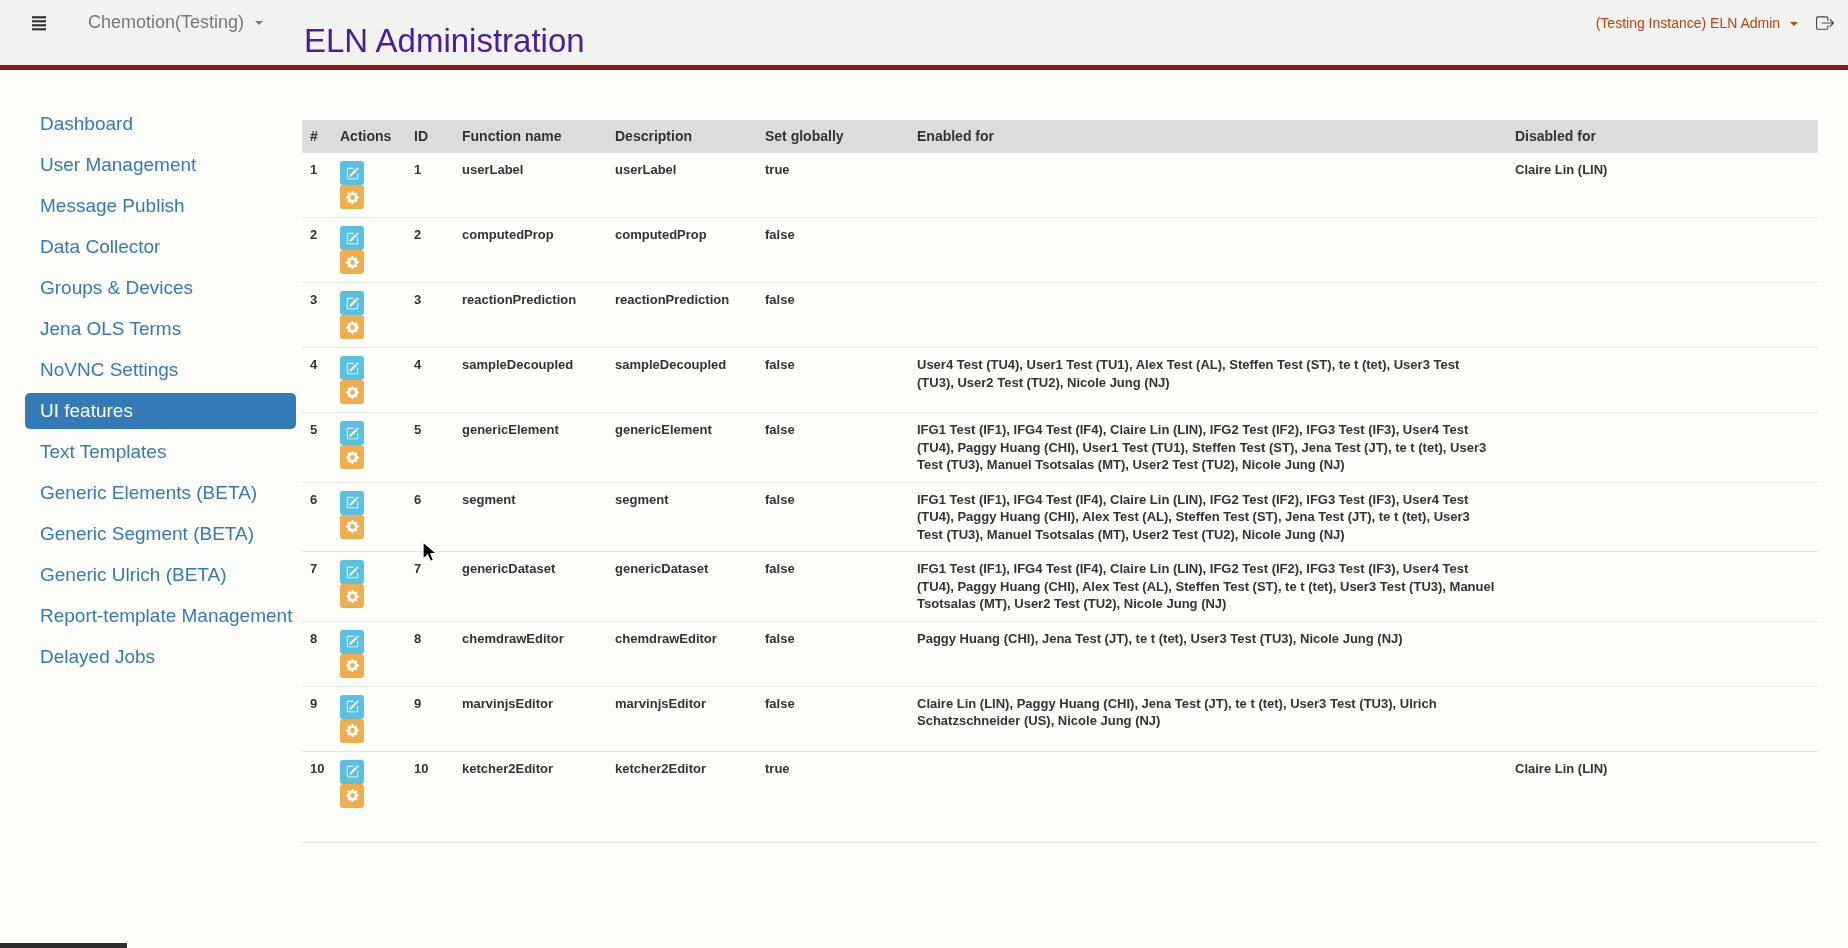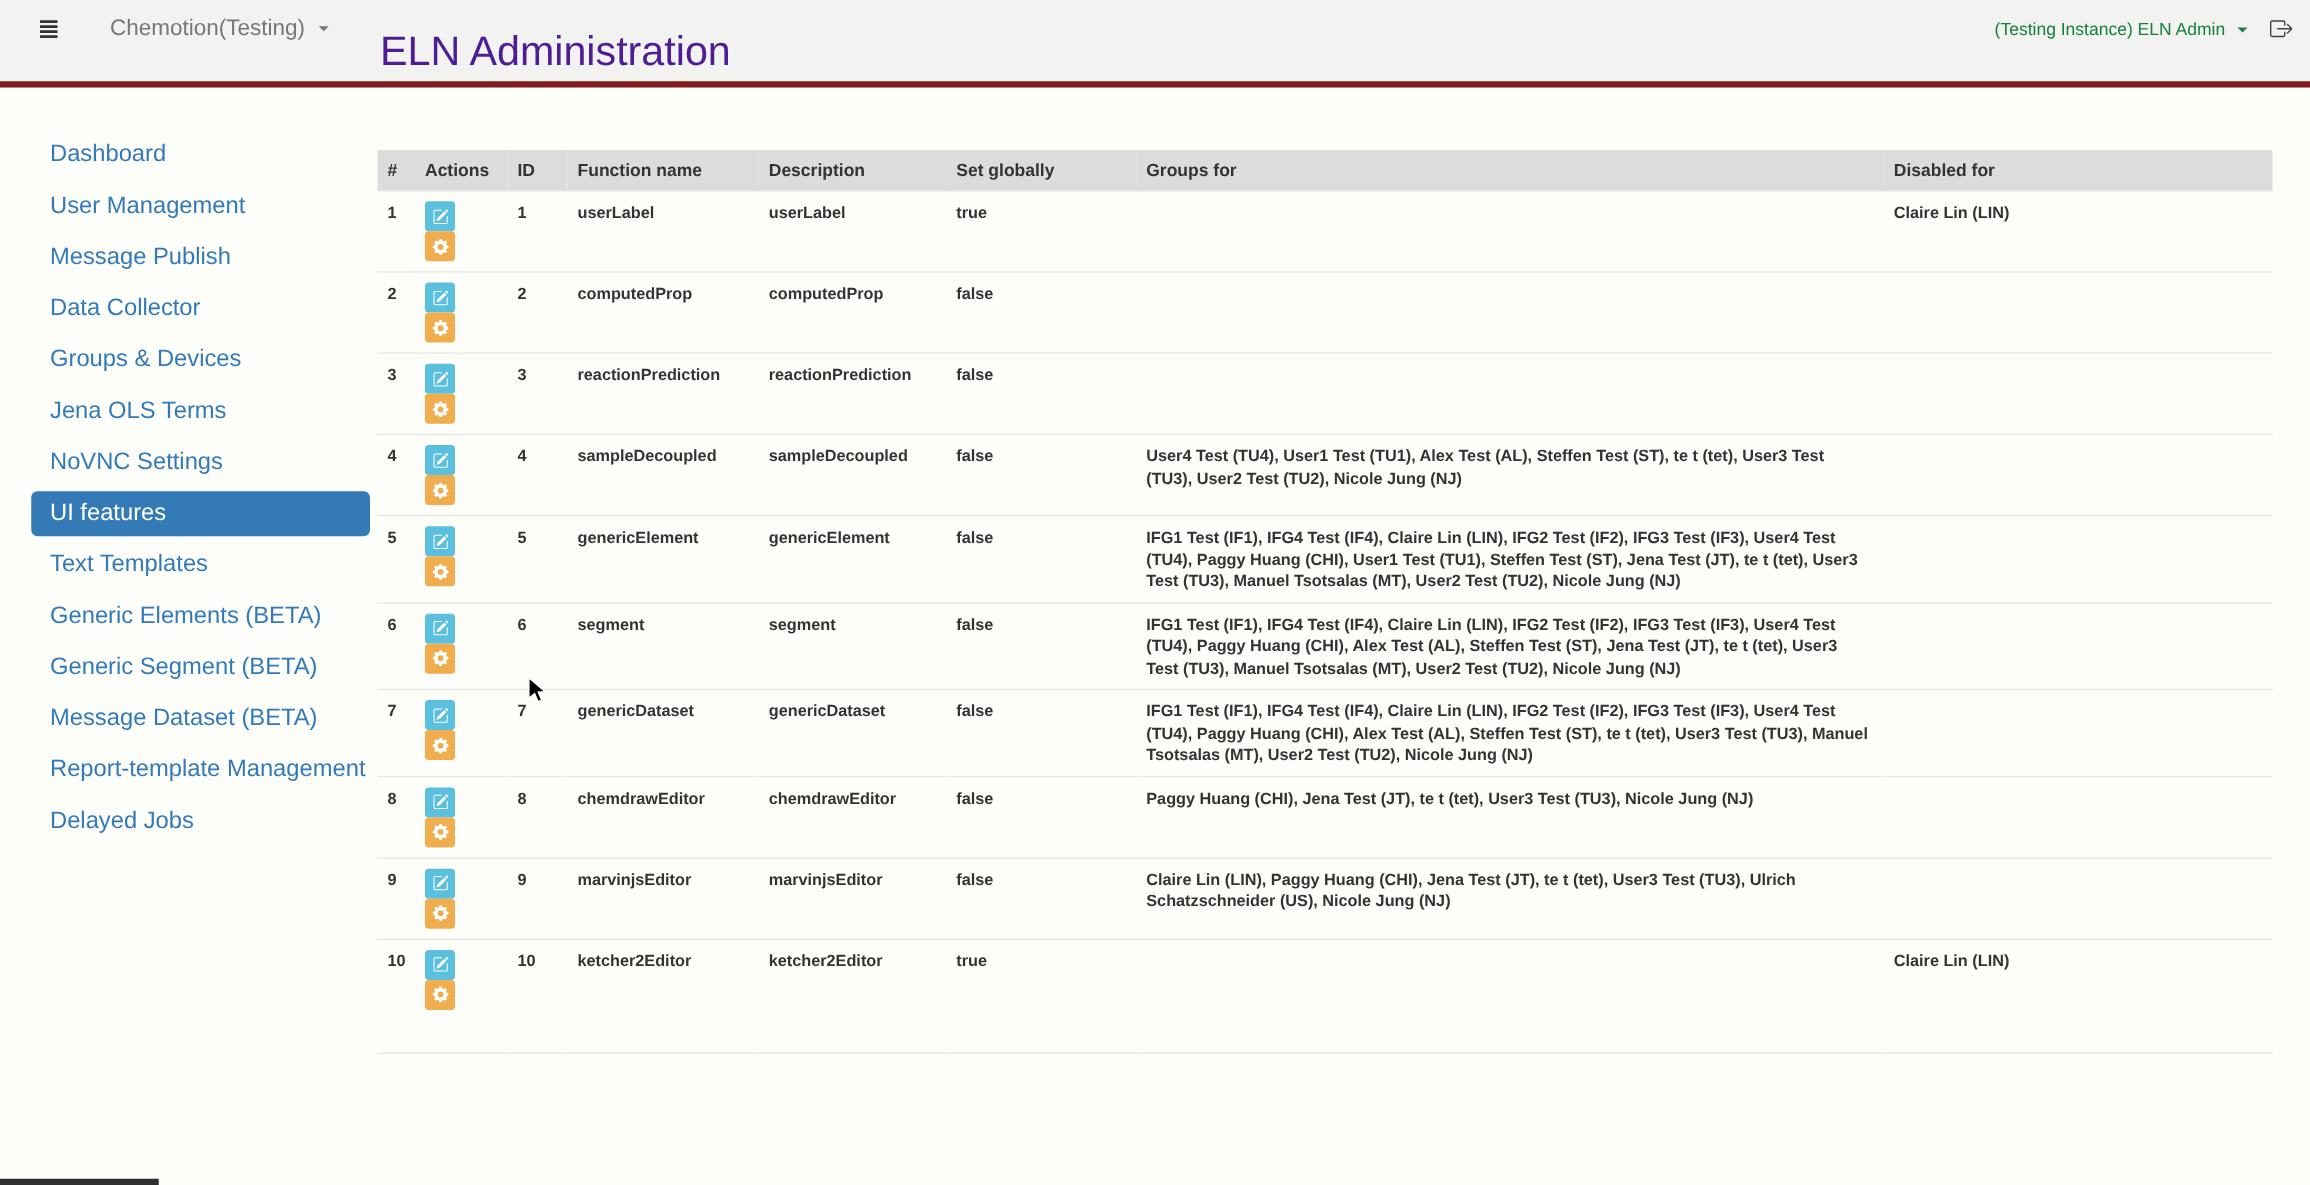--- a/index.html
+++ b/index.html
@@ -28,21 +28,21 @@
     font-size: 18px; color: #777; cursor: pointer; white-space: nowrap;
   }
   .page-title {
     position: absolute; left: 304px; top: 22px; margin: 0;
     font-size: 33px; font-weight: 400; color: #4c1d95; white-space: nowrap;
   }
   .nav-right {
     position: absolute; right: 14px; top: 14px;
     display: flex; align-items: center; gap: 18px;
   }
-  .user-dd { font-size: 14px; color: #15803d; cursor: pointer; white-space: nowrap; }
+  .user-dd { font-size: 14px; color: #c2410c; cursor: pointer; white-space: nowrap; }
   .logout { width: 18px; height: 18px; color: #444; cursor: pointer; }
   .caret {
     display: inline-block; width: 0; height: 0; margin-left: 6px;
     border-left: 4px solid transparent; border-right: 4px solid transparent;
     border-top: 4px solid currentColor; vertical-align: middle;
   }
 
   
   .sidebar {
     position: absolute; left: 0; top: 70px; bottom: 0; width: 300px;
@@ -129,21 +129,21 @@
     <a class="side-item"><span>User Management</span></a>
     <a class="side-item"><span>Message Publish</span></a>
     <a class="side-item"><span>Data Collector</span></a>
     <a class="side-item"><span>Groups &amp; Devices</span></a>
     <a class="side-item"><span>Jena OLS Terms</span></a>
     <a class="side-item"><span>NoVNC Settings</span></a>
     <a class="side-item active"><span>UI features</span></a>
     <a class="side-item"><span>Text Templates</span></a>
     <a class="side-item"><span>Generic Elements (BETA)</span></a>
     <a class="side-item"><span>Generic Segment (BETA)</span></a>
-    <a class="side-item"><span>Message Dataset (BETA)</span></a>
+    <a class="side-item"><span>Generic Ulrich (BETA)</span></a>
     <a class="side-item"><span>Report-template Management</span></a>
     <a class="side-item"><span>Delayed Jobs</span></a>
   </nav>
 
 <main class="content">
   <table class="features">
     <colgroup>
       <col class="col-num">
         <col class="col-actions">
         <col class="col-id">
@@ -154,21 +154,21 @@
         <col class="col-disabled">
     </colgroup>
     <thead>
       <tr>
         <th>#</th>
         <th>Actions</th>
         <th>ID</th>
         <th>Function name</th>
         <th>Description</th>
         <th>Set globally</th>
-        <th>Groups for</th>
+        <th>Enabled for</th>
         <th>Disabled for</th>
       </tr>
     </thead>
     <tbody>
         <tr>
     <td>1</td>
     <td>
       <button class="action-btn btn-edit" title="">
         <svg viewBox="0 0 16 16">
           <path d="M15.502 1.94a.5.5 0 0 1 0 .706L14.459 3.69l-2-2L13.502.646a.5.5 0 0 1 .707 0l1.293 1.293zm-1.75 2.456-2-2L4.939 9.21a.5.5 0 0 0-.121.196l-.805 2.414a.25.25 0 0 0 .316.316l2.414-.805a.5.5 0 0 0 .196-.12l6.813-6.814z"></path>

